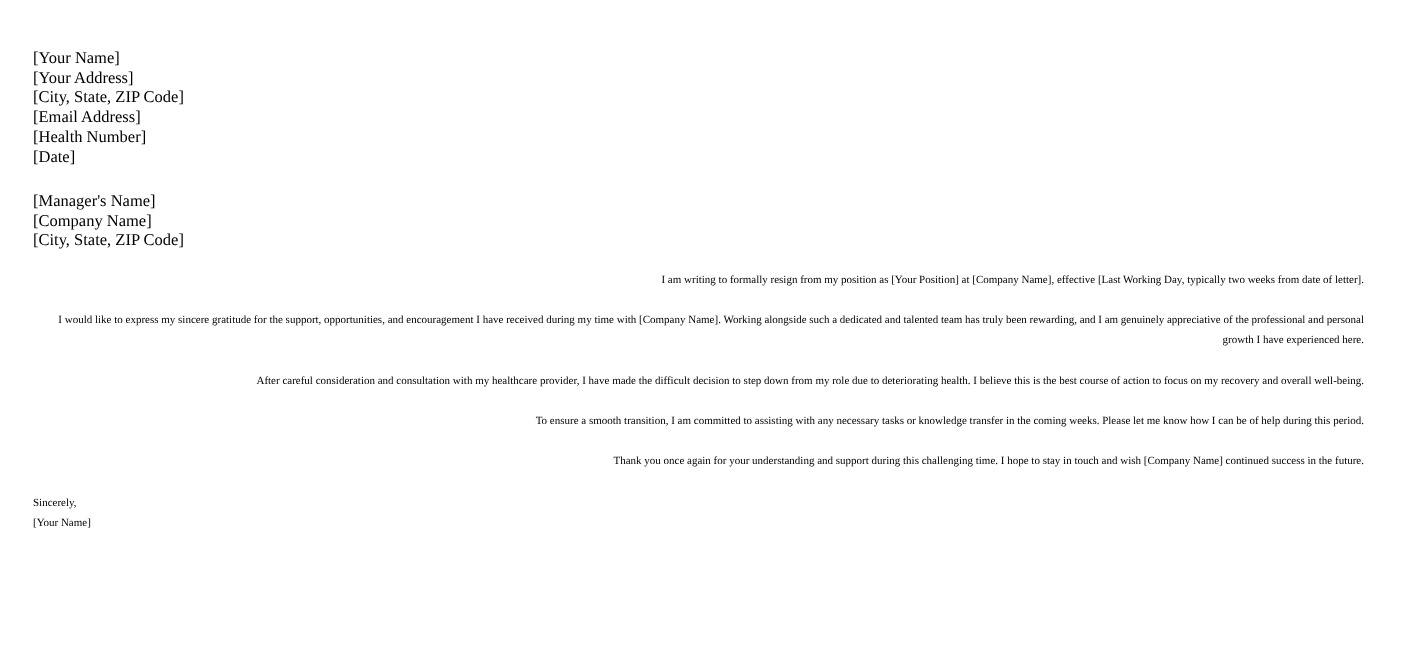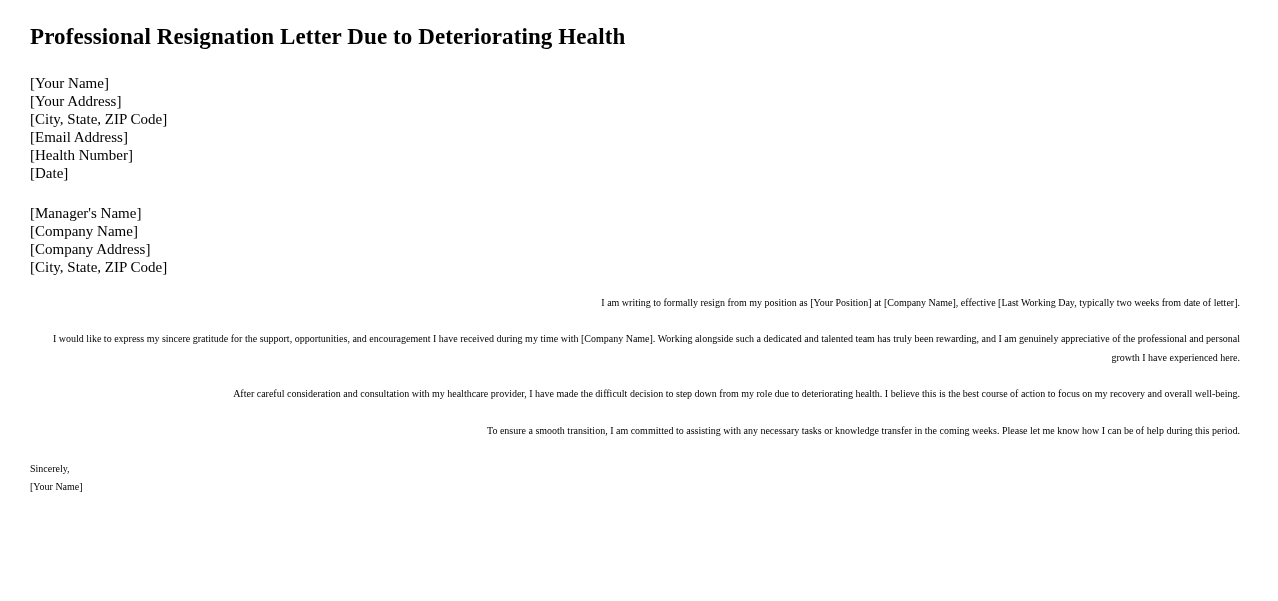--- a/index.html
+++ b/index.html
@@ -56,42 +56,41 @@
   }
   .sign-off span {
     display: block;
   }
 </style>
 </head>
 <body>
 
 <div class="page">
 
-  <h1 class="doc-title">Professional Resignation Letter Due to Deteriorating Health</h1>
 
   <div class="block">
     <span class="addr-line">[Your Name]</span>
     <span class="addr-line">[Your Address]</span>
     <span class="addr-line">[City, State, ZIP Code]</span>
     <span class="addr-line">[Email Address]</span>
     <span class="addr-line">[Health Number]</span>
     <span class="addr-line">[Date]</span>
   </div>
 
   <div class="block tight">
     <span class="addr-line">[Manager's Name]</span>
     <span class="addr-line">[Company Name]</span>
-    <span class="addr-line">[Company Address]</span>
     <span class="addr-line">[City, State, ZIP Code]</span>
   </div>
 
 
   <p class="para">I am writing to formally resign from my position as [Your Position] at [Company Name], effective [Last Working Day, typically two weeks from date of letter].</p>
   <p class="para">I would like to express my sincere gratitude for the support, opportunities, and encouragement I have received during my time with [Company Name]. Working alongside such a dedicated and talented team has truly been rewarding, and I am genuinely appreciative of the professional and personal growth I have experienced here.</p>
   <p class="para">After careful consideration and consultation with my healthcare provider, I have made the difficult decision to step down from my role due to deteriorating health. I believe this is the best course of action to focus on my recovery and overall well-being.</p>
   <p class="para">To ensure a smooth transition, I am committed to assisting with any necessary tasks or knowledge transfer in the coming weeks. Please let me know how I can be of help during this period.</p>
+  <p class="para">Thank you once again for your understanding and support during this challenging time. I hope to stay in touch and wish [Company Name] continued success in the future.</p>
 
   <div class="sign-off">
     <span>Sincerely,</span>
     <span>[Your Name]</span>
   </div>
 
 </div>
 
 </body></html>

